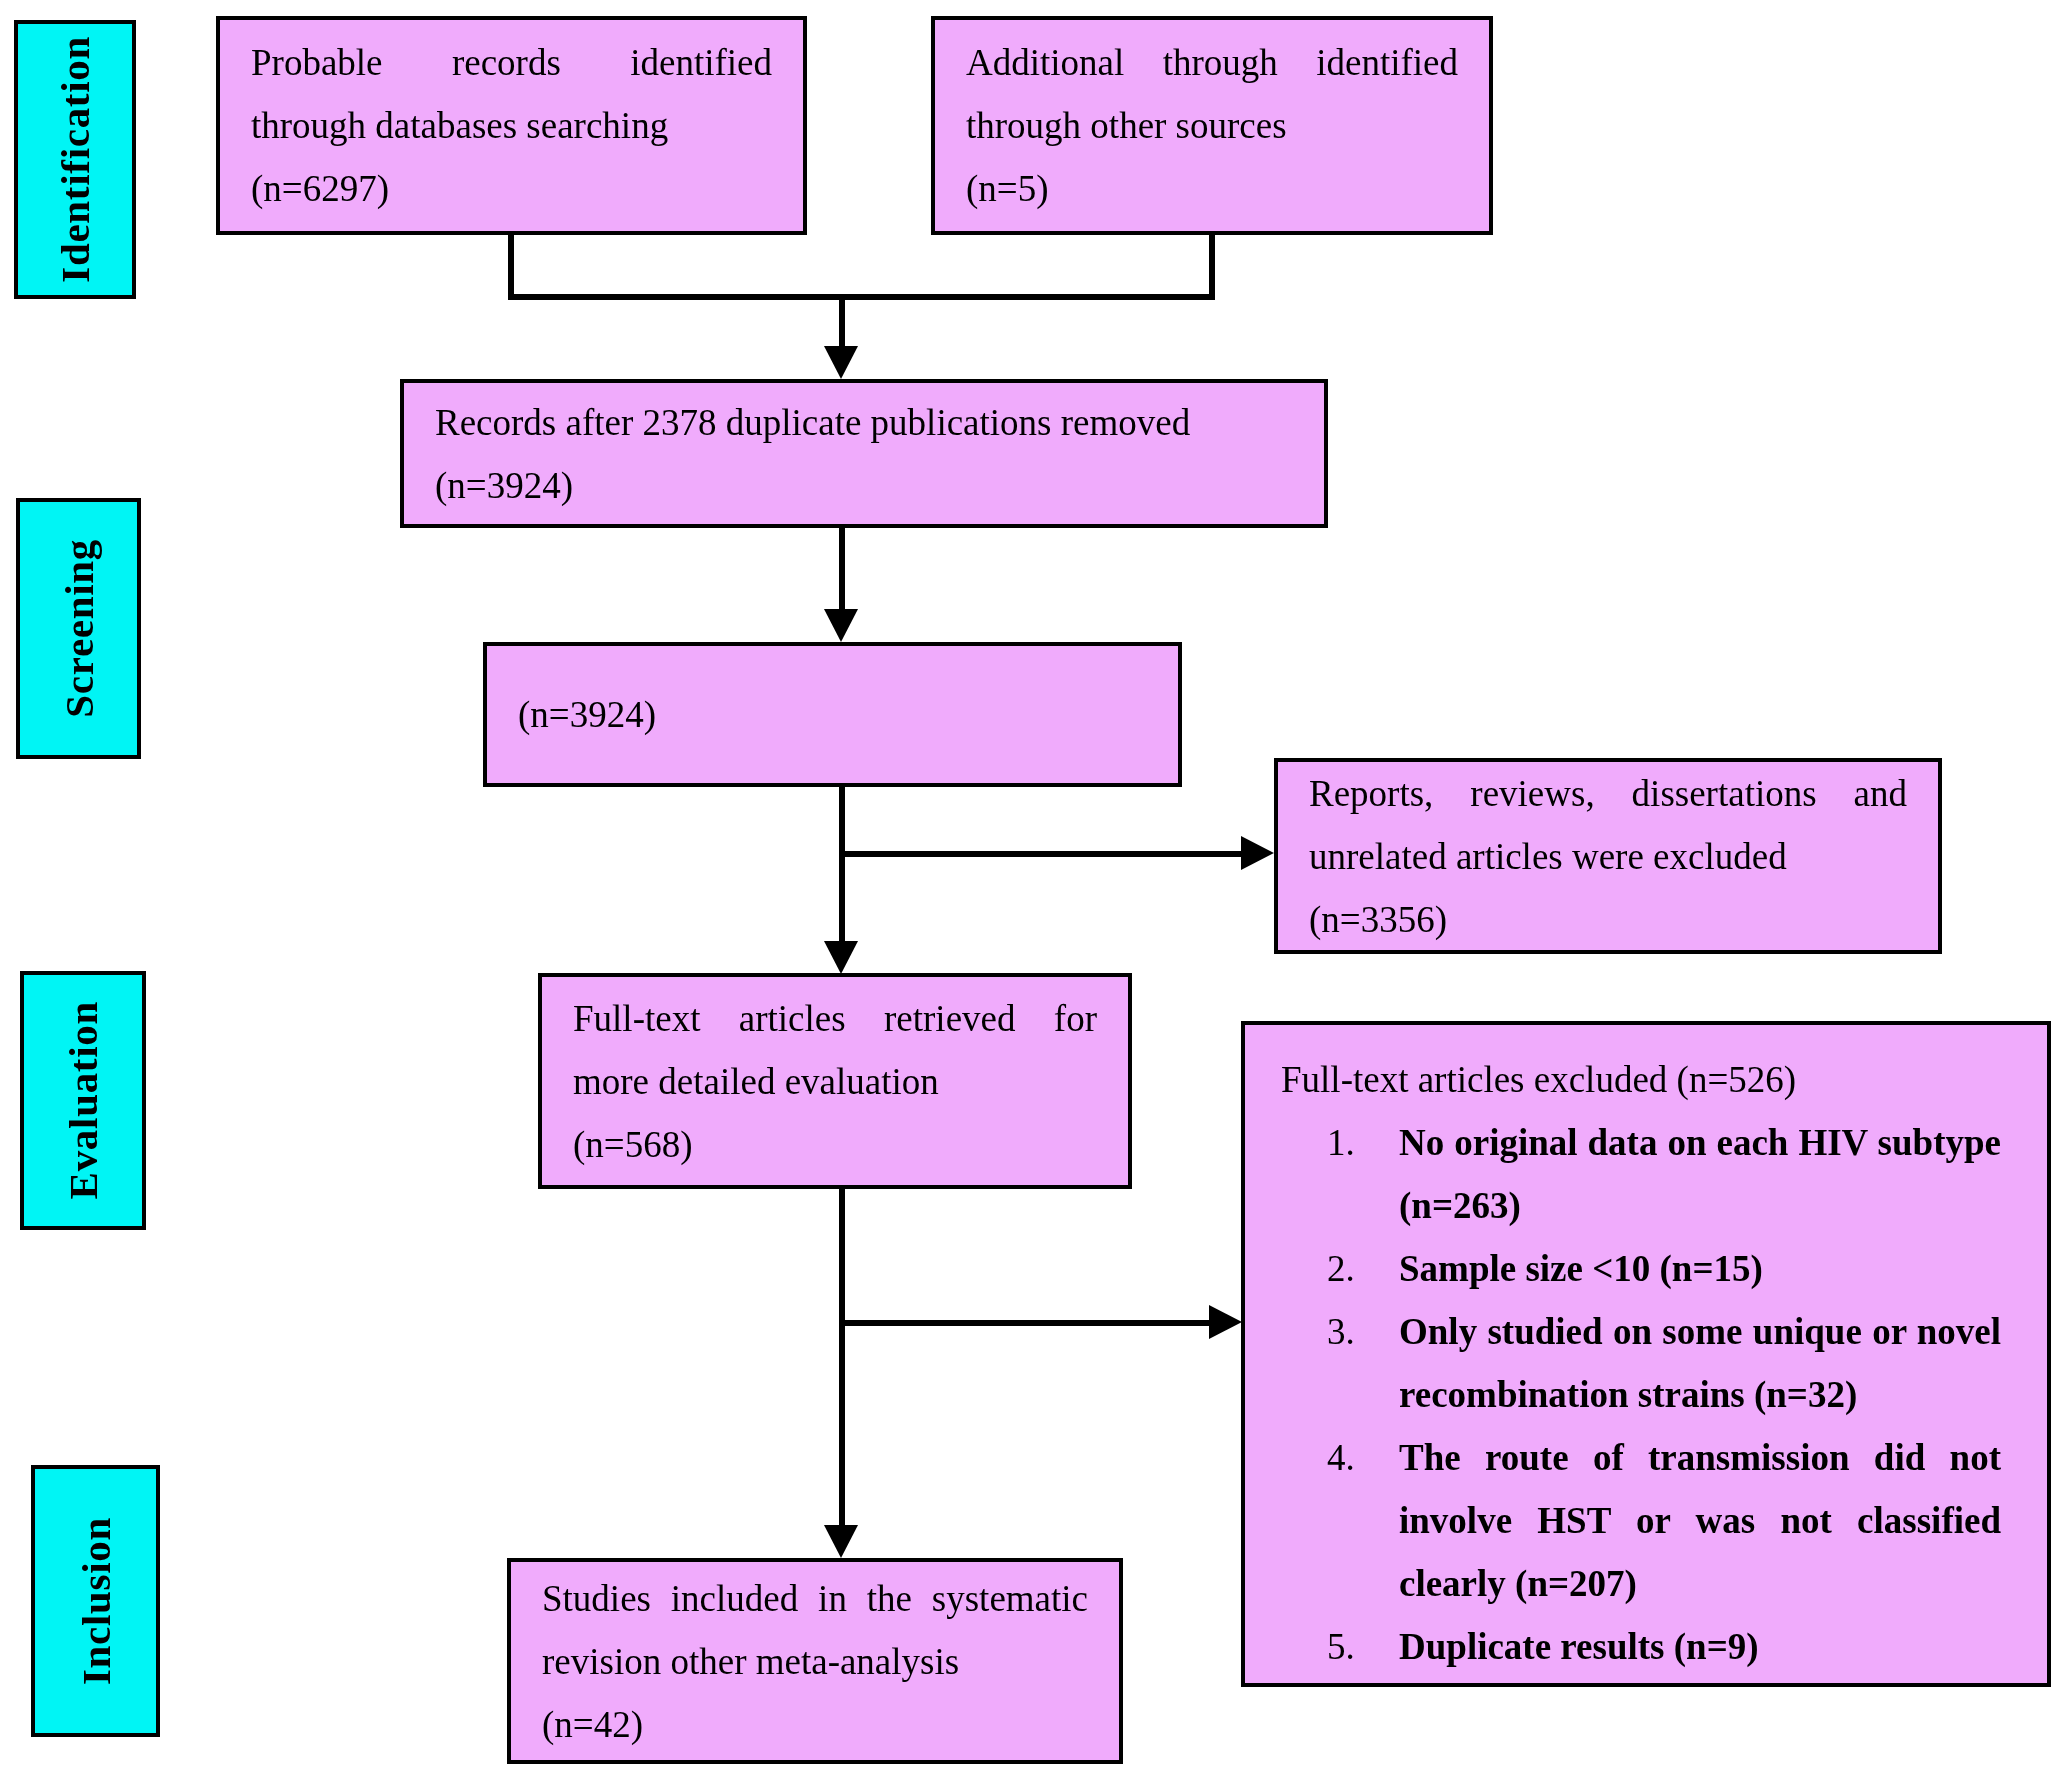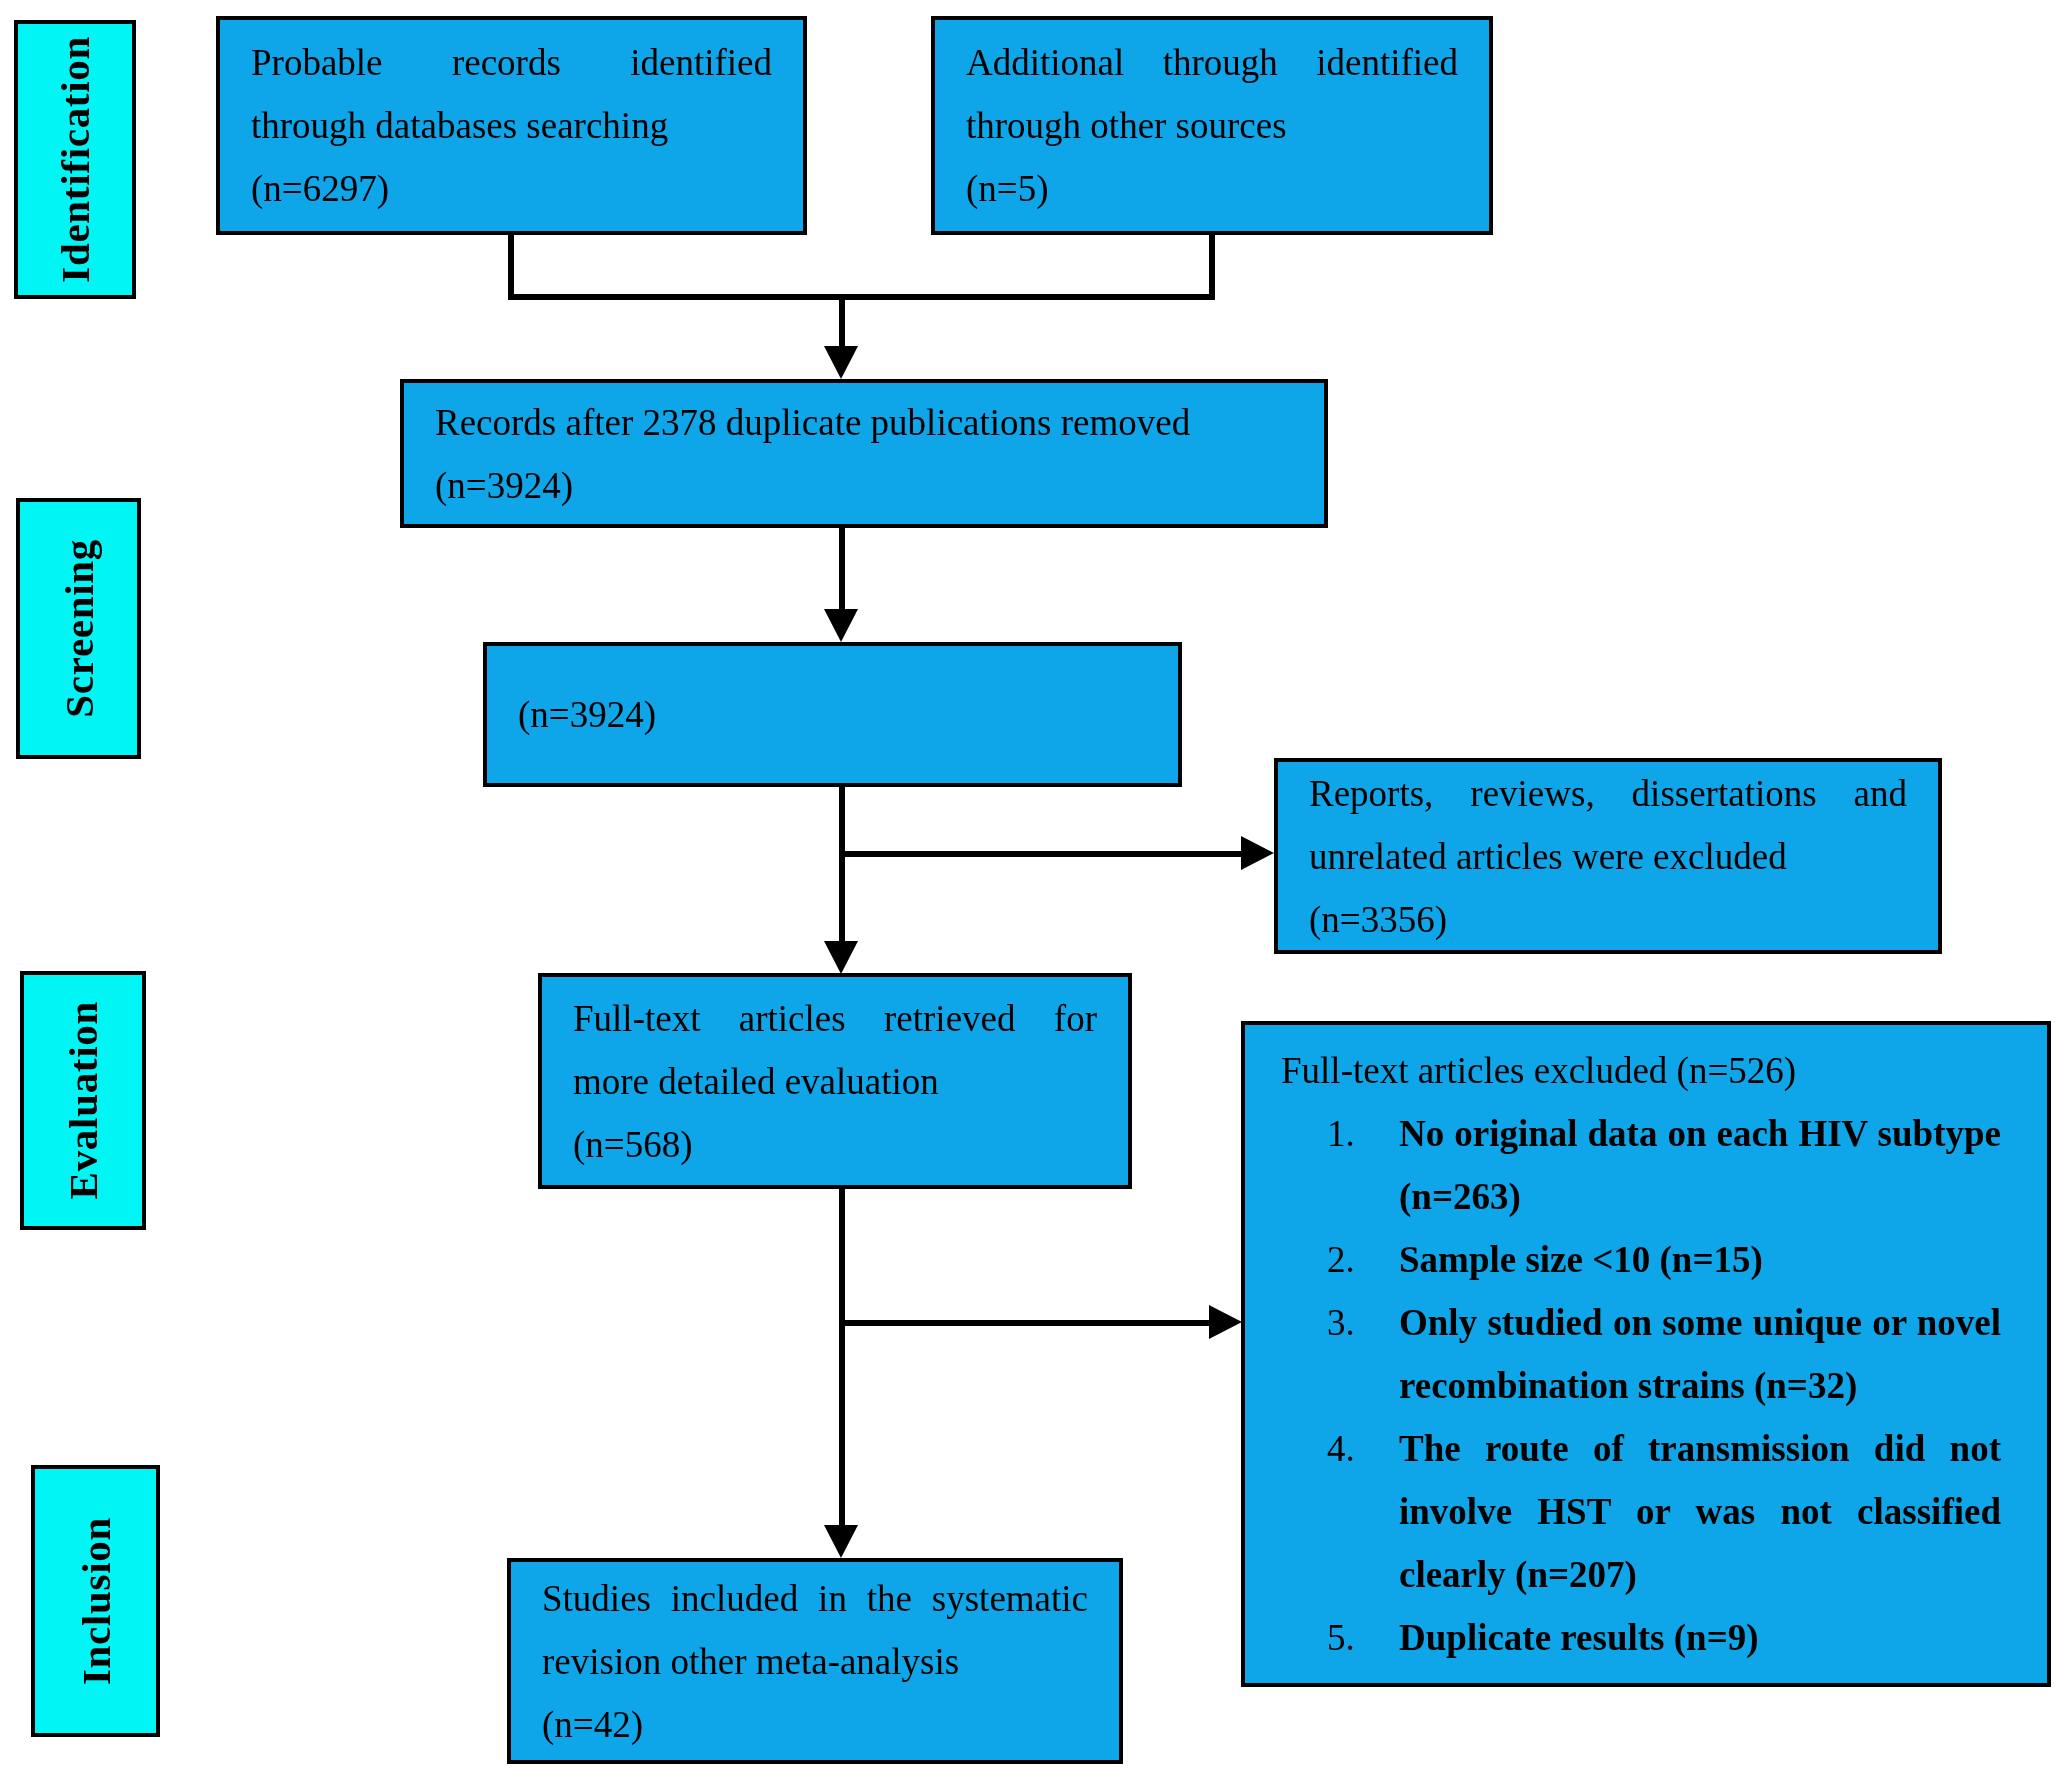--- a/index.html
+++ b/index.html
@@ -13,31 +13,31 @@
     position:absolute;background:var(--stage-fill,#00f5f5);
     border:4.6px solid #000;box-sizing:border-box;
     display:flex;align-items:center;justify-content:center;
   }
   .stage span{
     writing-mode:vertical-rl;transform:rotate(180deg);
     font-weight:bold;font-size:41px;white-space:nowrap;letter-spacing:0.7px;
   }
   
   .fbox{
-    position:absolute;background:#0ea5e9;border:4.6px solid #000;box-sizing:border-box;
+    position:absolute;background:#f0abfc;border:4.6px solid #000;box-sizing:border-box;
     font-size:37px;line-height:63px;
     display:flex;flex-direction:column;justify-content:center;
     padding:6.5px 31px;
   }
   .jline{text-align:justify;text-align-last:justify;}
   .lline{text-align:left;}
   .cline{}
   
   .fbox.listbox{
-    justify-content:flex-end;line-height:63px;padding:31px 46px 14px 36px;
+    justify-content:center;line-height:63px;padding:31px 46px 14px 36px;
   }
   ol.reasons{list-style:none;margin:0;padding:0 0 0 46px;}
   ol.reasons li{display:flex;align-items:flex-start;}
   .rnum{width:72px;flex:none;text-align:left;}
   .rtext{flex:1;text-align:justify;font-weight:bold;}
   
   .vline,.hline{position:absolute;background:#000;}
   .vline{width:5.9px;}
   .hline{height:5.9px;}
   .head-down{

